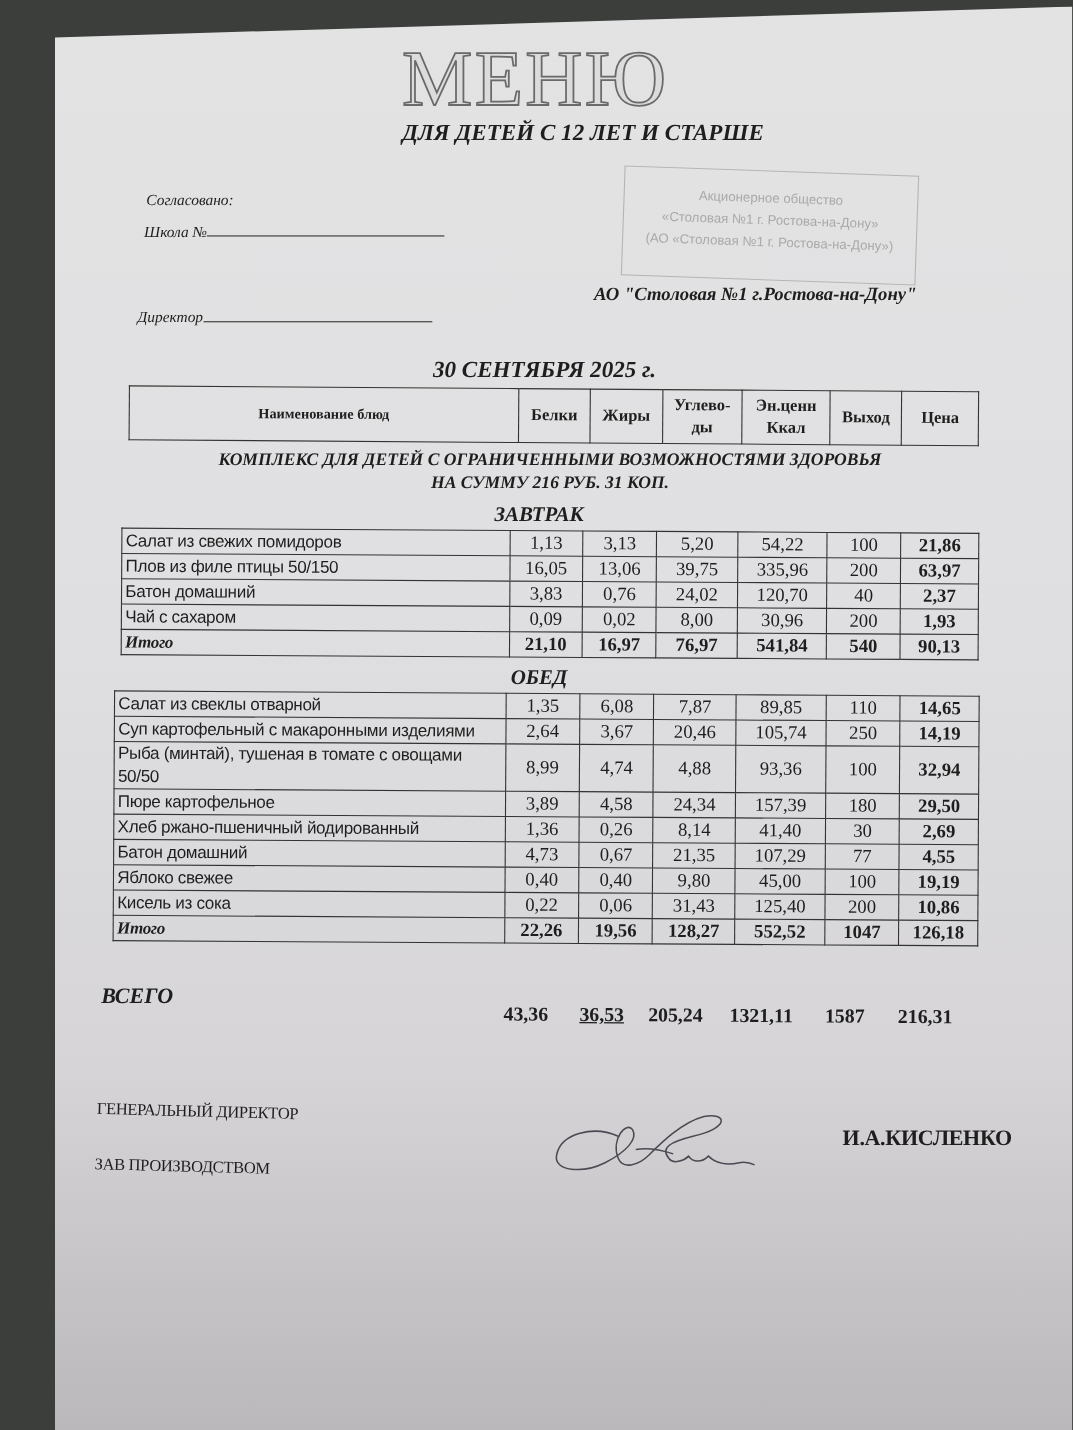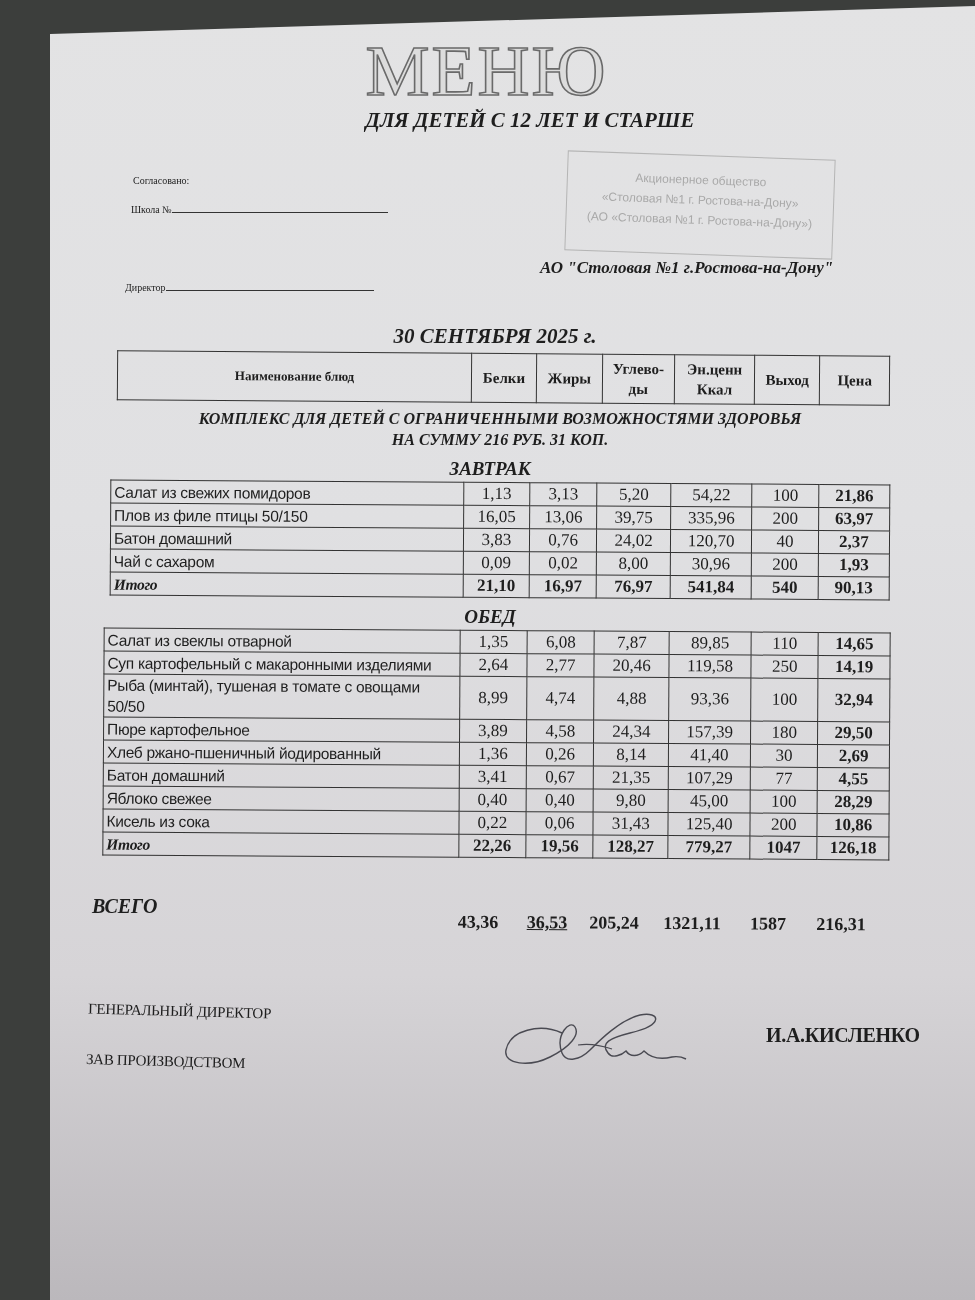--- a/index.html
+++ b/index.html
@@ -19,21 +19,21 @@
     .title {
       left:0; width:973px; top:30px; text-align:center;
       font-size:72px; letter-spacing:2px; font-family:"Liberation Serif", serif;
       color:#dcdcdc; -webkit-text-stroke:1.6px #6a6a6a; font-weight:normal;
       transform:scaleY(1.0);
     }
     .subtitle {
       left:0; width:1060px; top:108px; text-align:center;
       font-size:21px; font-style:italic; font-weight:bold;
     }
-    .left-label { font-size:10px; }
+    .left-label { font-style:italic; font-size:14px; }
     .line { display:inline-block; border-bottom:1px solid #333; height:1px; vertical-align:baseline; }
     .stamp {
       left:566px; top:155px; width:268px; height:100px;
       border:1px solid #b5b5b5; transform:rotate(2deg);
       color:#a9a9a9; font-family:"Liberation Sans", sans-serif; font-size:12px;
       text-align:center; line-height:20px; padding-top:14px; box-sizing:border-box;
     }
     .org { left:540px; top:258px; font-style:italic; font-weight:bold; font-size:17px; }
     .date { left:0; width:990px; top:324px; text-align:center; font-size:21px; font-style:italic; font-weight:bold; }
     table { border-collapse:collapse; }
@@ -164,23 +164,23 @@
     <td class="col-b">1,35</td>
     <td class="col-z">6,08</td>
     <td class="col-u">7,87</td>
     <td class="col-e">89,85</td>
     <td class="col-v">110</td>
     <td class="col-p price">14,65</td>
   </tr>
   <tr>
     <td class="name">Суп картофельный с макаронными изделиями</td>
     <td>2,64</td>
-    <td>2,77</td>
+    <td>3,67</td>
     <td>20,46</td>
-    <td>119,58</td>
+    <td>105,74</td>
     <td>250</td>
     <td class="price">14,19</td>
   </tr>
   <tr>
     <td class="name">Рыба (минтай), тушеная в томате с овощами 50/50</td>
     <td>8,99</td>
     <td>4,74</td>
     <td>4,88</td>
     <td>93,36</td>
     <td>100</td>
@@ -199,51 +199,51 @@
     <td class="name">Хлеб ржано-пшеничный йодированный</td>
     <td>1,36</td>
     <td>0,26</td>
     <td>8,14</td>
     <td>41,40</td>
     <td>30</td>
     <td class="price">2,69</td>
   </tr>
   <tr>
     <td class="name">Батон домашний</td>
-    <td>3,41</td>
+    <td>4,73</td>
     <td>0,67</td>
     <td>21,35</td>
     <td>107,29</td>
     <td>77</td>
     <td class="price">4,55</td>
   </tr>
   <tr>
     <td class="name">Яблоко свежее</td>
     <td>0,40</td>
     <td>0,40</td>
     <td>9,80</td>
     <td>45,00</td>
     <td>100</td>
-    <td class="price">28,29</td>
+    <td class="price">19,19</td>
   </tr>
   <tr>
     <td class="name">Кисель из сока</td>
     <td>0,22</td>
     <td>0,06</td>
     <td>31,43</td>
     <td>125,40</td>
     <td>200</td>
     <td class="price">10,86</td>
   </tr>
   <tr class="total">
     <td class="name">Итого</td>
     <td>22,26</td>
     <td>19,56</td>
     <td>128,27</td>
-    <td>779,27</td>
+    <td>552,52</td>
     <td>1047</td>
     <td>126,18</td>
   </tr>
 </tbody>
   </table>
 
 <div class="abs grand-label">ВСЕГО</div>
 <div class="abs grand-row">
   <span style="width:76px;">43,36</span><span style="width:62px;text-decoration:underline;">36,53</span><span style="width:72px;">205,24</span><span style="width:84px;">1321,11</span><span style="width:68px;text-align:center;">1587</span><span style="width:78px;">216,31</span>
 </div>

